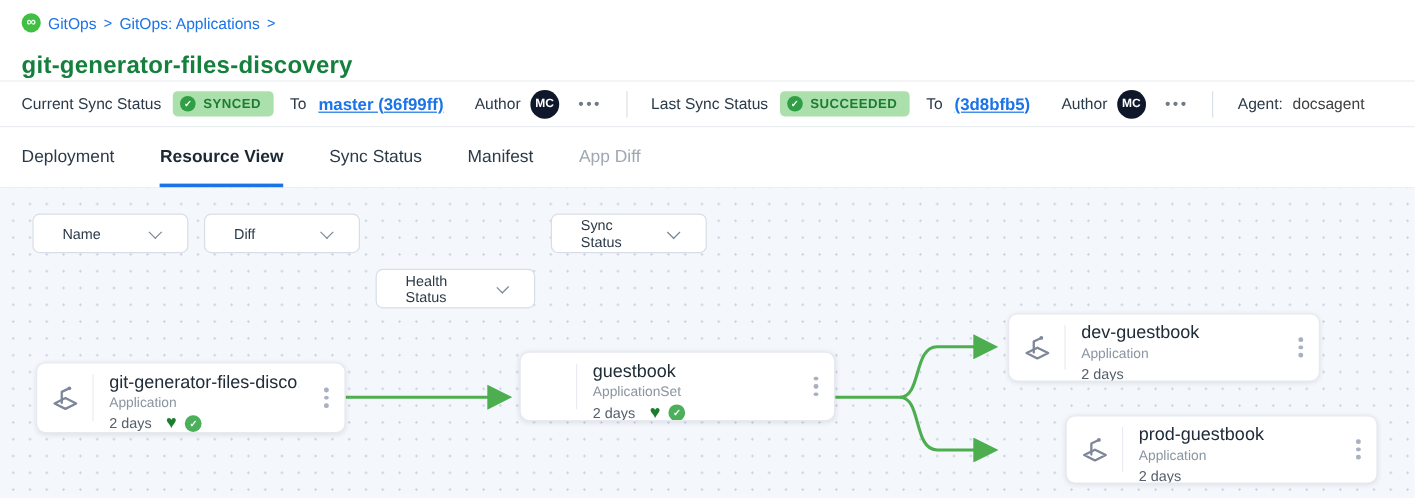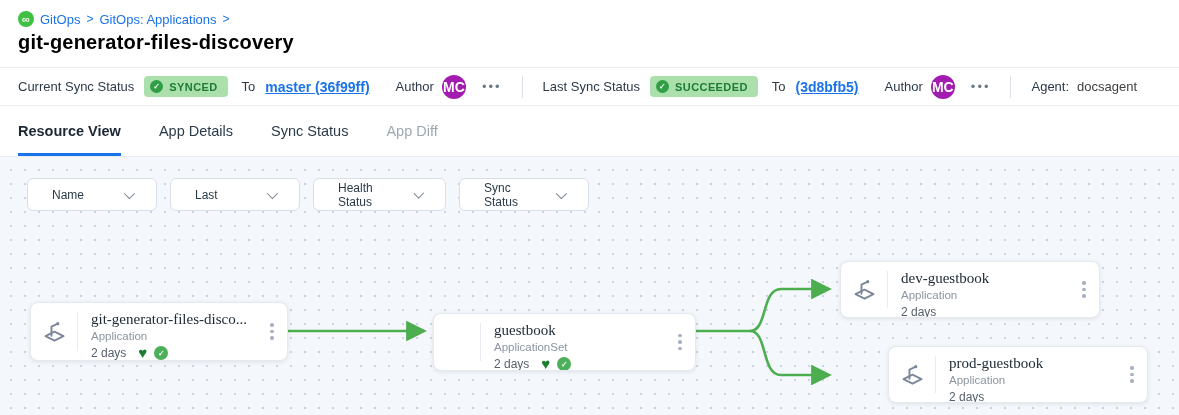--- a/index.html
+++ b/index.html
@@ -6,36 +6,36 @@
   html, body { width: 1179px; height: 415px; overflow: hidden; }
   body { font-family: "Liberation Sans", sans-serif; background: #ffffff; color: #24313d; }
 
   
   .header { height: 67px; padding: 11px 18px 0 18px; background: #fff; }
   .breadcrumb { display: flex; align-items: center; gap: 6px; font-size: 13px; color: #1a73e8; }
   .gitops-logo { width: 16px; height: 16px; border-radius: 50%; background: #3fc043; color: #fff;
     display: flex; align-items: center; justify-content: center; font-size: 11px; font-weight: bold; line-height: 1; }
   .crumb-link { color: #1a73e8; cursor: pointer; }
   .crumb-sep { color: #1a73e8; font-size: 12px; }
-  .page-title { margin-top: 4px; font-size: 20px; font-weight: bold; color: #000000; letter-spacing: .2px; }
+  .page-title { margin-top: 17px; font-size: 20px; font-weight: bold; color: #15803d; letter-spacing: .2px; }
 
   
   .status-bar { height: 39px; display: flex; align-items: center; padding: 0 18px;
     border-top: 1px solid #e9edf1; border-bottom: 1px solid #e9edf1; font-size: 13px; color: #2b3a48;
     white-space: nowrap; }
   .sb-label { margin-right: 10px; text-align: center; }
   .badge { display: inline-flex; align-items: center; gap: 6px; background: #abe0ad; color: #1d7c33;
     font-size: 11px; font-weight: bold; letter-spacing: .4px; padding: 4px 10px 4px 6px; border-radius: 4px; }
   .badge-check { width: 13px; height: 13px; border-radius: 50%; background: #2f9e44; color: #fff;
     display: inline-flex; align-items: center; justify-content: center; font-size: 8px; font-weight: bold; }
   .to-label { margin: 0 10px 0 14px; }
   .rev-link { color: #1a73e8; font-weight: bold; font-size: 14px; cursor: pointer; text-decoration: underline; }
   .author-label { margin: 0 8px 0 26px; }
-  .avatar { width: 24px; height: 24px; border-radius: 50%; background: #a21caf; color: #fff;
-    font-size: 14px; font-weight: bold; display: inline-flex; align-items: center; justify-content: center; }
+  .avatar { width: 24px; height: 24px; border-radius: 50%; background: #0f172a; color: #fff;
+    font-size: 10px; font-weight: bold; display: inline-flex; align-items: center; justify-content: center; }
   .more-dots { margin-left: 16px; color: #6f7b88; letter-spacing: 2px; font-size: 13px; cursor: pointer; }
   .sb-divider { width: 1px; height: 22px; background: #dce1e7; margin: 0 20px; }
   .agent-label { margin-right: 8px; }
   .agent-value { color: #404040; }
 
   
   .tab-bar { height: 51px; display: flex; align-items: stretch; gap: 38px; padding: 0 18px;
     border-bottom: 1px solid #e9edf1; }
   .tab { display: flex; align-items: center; font-size: 14.5px; color: #2b3a48; cursor: pointer;
     border-bottom: 3px solid transparent; padding-top: 3px; }
@@ -46,46 +46,46 @@
   .canvas { position: relative; height: 258px; background-color: #f4f7fb;
     background-image: radial-gradient(circle, #ccd4e4 1.1px, transparent 1.1px);
     background-size: 14px 14px; background-position: 4px 6px; }
 
   .filters { position: absolute; top: 21px; left: 27px; display: flex; gap: 13px; }
   .filter-box { height: 33px; background: #fff; border: 1px solid #d9dee6; border-radius: 6px;
     display: flex; align-items: center; justify-content: space-between; padding: 0 24px;
     font-size: 12px; color: #2b3a48; cursor: pointer; }
   .filter-box .chev { width: 8px; height: 8px; border-right: 1.6px solid #7b8694; border-bottom: 1.6px solid #7b8694;
     transform: rotate(45deg) translateY(-2px); margin-left: 10px; }
-  .fw-0 { width: 130px; } .fw-1 { width: 130px; } .fw-2 { width: 133px; } .fw-3 { width: 130px; }
+  .fw-0 { width: 130px; } .fw-1 { width: 130px; } .fw-2 { width: 133px; margin-top: 46px; } .fw-3 { width: 130px; }
 
   .edges { position: absolute; inset: 0; width: 100%; height: 100%; pointer-events: none; }
 
   .node { position: absolute; background: #fff; border: 1px solid #e6eaf0; border-radius: 8px;
     box-shadow: 0 1px 4px rgba(30,40,60,.10); display: flex; align-items: stretch; }
   .node-icon-cell { width: 46px; display: flex; align-items: center; justify-content: center; flex: none; }
   .node-vr { width: 1px; background: #e8ebf1; margin: 9px 0; flex: none; }
   .node-body { flex: 1; padding: 7px 12px 6px 13px; overflow: hidden; }
   .node-title { font-size: 15px; color: #202c38; font-weight: 500; line-height: 18px;
-    white-space: nowrap; overflow: hidden; font-family: Liberation Serif, serif; }
+    white-space: nowrap; overflow: hidden; }
   .node-kind { font-size: 11.5px; color: #8b95a1; line-height: 14px; margin-top: 1px; }
   .node-meta { display: flex; gap: 7px; margin-top: 3px; font-size: 12px; color: #55606c; }
   .heart-icon { color: #1b7e2e; font-size: 15px; line-height: 13px; margin-left: 5px; }
   .sync-dot { width: 14px; height: 14px; border-radius: 50%; background: #4cb05a; color: #fff;
     display: inline-flex; align-items: center; justify-content: center; font-size: 8px; font-weight: bold; }
   .kebab { width: 22px; display: flex; flex-direction: column; align-items: center; justify-content: center;
     gap: 3px; margin-right: 4px; cursor: pointer; flex: none; }
   .kebab i { width: 3.5px; height: 3.5px; border-radius: 50%; background: #a8b0c2; }
 
   .app-icon { width: 27px; height: 27px; }
   .app-icon path, .app-icon line { stroke: #7d8799; stroke-width: 1.7; fill: none; stroke-linejoin: round; stroke-linecap: round; }
   .app-icon circle { fill: #7d8799; }
 
   .n-root { left: 30px;  top: 145px; width: 258px; height: 59px; }
-  .n-set  { left: 433px; top: 156px; width: 263px; height: 58px; }
+  .n-set  { left: 433px; top: 136px; width: 263px; height: 58px; }
   .n-dev  { left: 840px; top: 104px; width: 260px; height: 57px; }
   .n-prod { left: 888px; top: 189px; width: 260px; height: 57px; }
 </style>
 </head>
 <body>
 
 <div class="header">
   <div class="breadcrumb">
     <span class="gitops-logo">∞</span>
     <span class="crumb-link">GitOps</span>
@@ -117,35 +117,36 @@
   <span class="rev-link">(3d8bfb5)</span>
   <span class="author-label">Author</span>
   <span class="avatar">MC</span>
   <span class="more-dots">•••</span>
   <span class="sb-divider"></span>
   <span class="agent-label">Agent:</span>
   <span class="agent-value">docsagent</span>
 </div>
 
 <div class="tab-bar">
+  <div class="tab">Deployment</div>
   <div class="tab active">Resource View</div>
-  <div class="tab">App Details</div>
   <div class="tab">Sync Status</div>
+  <div class="tab">Manifest</div>
   <div class="tab disabled">App Diff</div>
 </div>
 
 <div class="canvas">
 
   <div class="filters">
     <div class="filter-box fw-0">
       <span>Name</span>
       <span class="chev"></span>
     </div>
     <div class="filter-box fw-1">
-      <span>Last</span>
+      <span>Diff</span>
       <span class="chev"></span>
     </div>
     <div class="filter-box fw-2">
       <span>Health Status</span>
       <span class="chev"></span>
     </div>
     <div class="filter-box fw-3">
       <span>Sync Status</span>
       <span class="chev"></span>
     </div>

